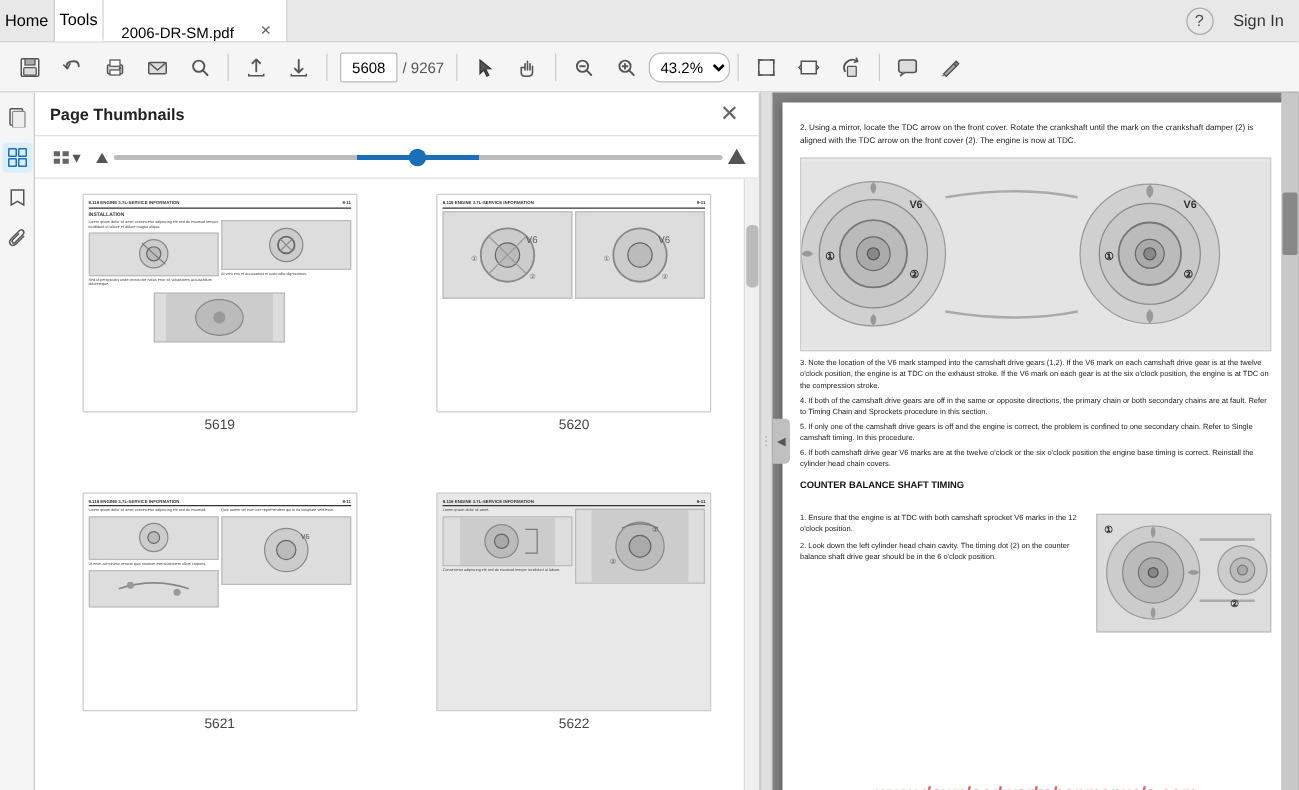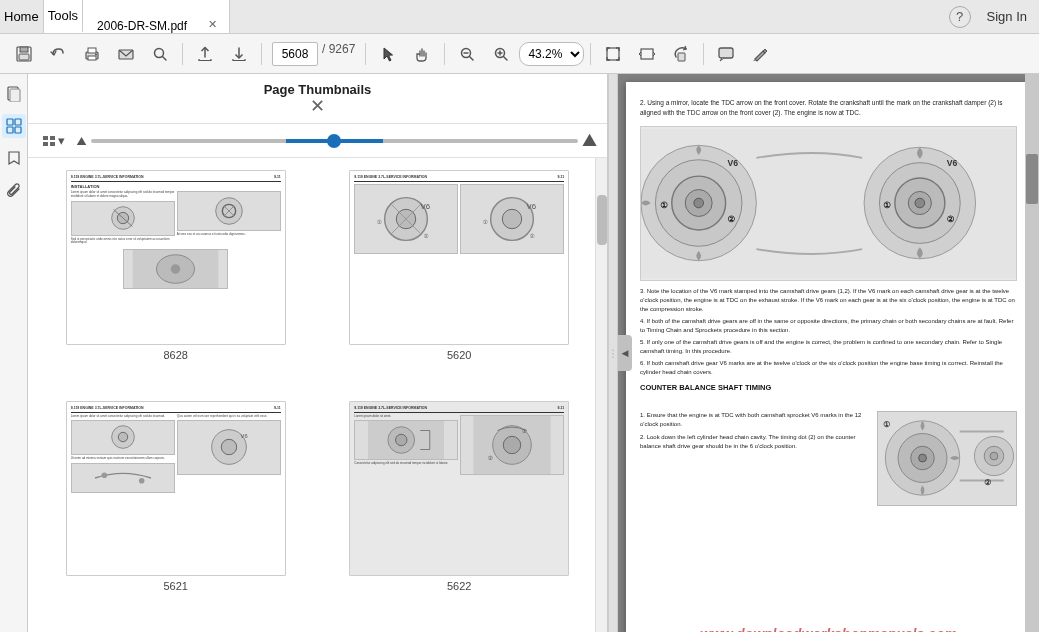--- a/index.html
+++ b/index.html
@@ -39,21 +39,21 @@
       display: flex; align-items: center; height: 40px;
       background: #f5f5f5; border-bottom: 1px solid #ccc; padding: 0 8px; gap: 2px;
     }
     .toolbar-btn {
       width: 32px; height: 30px; display: flex; align-items: center; justify-content: center;
       cursor: pointer; border-radius: 3px; color: #444; font-size: 16px;
       border: none; background: none;
     }
     .toolbar-sep { width: 1px; height: 22px; background: #ccc; margin: 0 4px; }
     .page-input-group {
-      display: flex; gap: 4px; margin: 0 4px;
+      display: flex; align-items: center; gap: 4px; margin: 0 4px;
     }
     .page-input {
       width: 46px; height: 24px; border: 1px solid #bbb; text-align: center;
       font-size: 12px; border-radius: 2px; padding: 0 2px;
     }
     .page-total { font-size: 12px; color: #555; }
     .zoom-select {
       height: 24px; border: 1px solid #bbb; border-radius: 10px; font-size: 12px;
       padding: 0 4px; cursor: pointer; background: #fff;
     }
@@ -74,21 +74,21 @@
     }
     .sidebar-icon.active { background: #dbeeff; color: #1a6fb8; }
 
     
     .thumbnail-panel {
       width: 580px; background: #fff; border-right: 1px solid #ccc;
       display: flex; flex-direction: column; overflow: hidden; position: relative;
     }
     .thumb-header {
       display: flex; align-items: center; justify-content: space-between;
-      padding: 8px 12px; border-bottom: 1px solid #e0e0e0; flex-shrink: 0; flex-direction: column;
+      padding: 8px 12px; border-bottom: 1px solid #e0e0e0; flex-shrink: 0;
     }
     .thumb-title { font-size: 13px; font-weight: 600; color: #222; }
     .thumb-close {
       cursor: pointer; color: #666; font-size: 18px; line-height: 1;
       border: none; background: none; padding: 0 4px;
     }
     .thumb-controls {
       display: flex; align-items: center; padding: 6px 10px; border-bottom: 1px solid #e0e0e0;
       gap: 8px; flex-shrink: 0;
     }
@@ -413,21 +413,21 @@
             </div>
             <div class="thumb-img-box" style="height:40px; width:50%; margin: 0 auto;">
               <svg width="100%" height="100%" viewBox="0 0 90 40">
                 <rect width="90" height="40" fill="#ccc"></rect>
                 <ellipse cx="45" cy="20" rx="20" ry="15" stroke="#888" stroke-width="1" fill="#bbb"></ellipse>
                 <circle cx="45" cy="20" r="5" fill="#999"></circle>
               </svg>
             </div>
           </div>
         </div>
-        <span class="thumb-label">8628</span>
+        <span class="thumb-label">5619</span>
       </div>
 
       <div class="thumb-item">
         <div class="thumb-img">
           <div class="thumb-page-content">
             <div class="thumb-page-header">
               <span>9.119 ENGINE 3.7L-SERVICE INFORMATION</span>
                 <span>9-11</span>
             </div>
             <div class="thumb-two-col">

